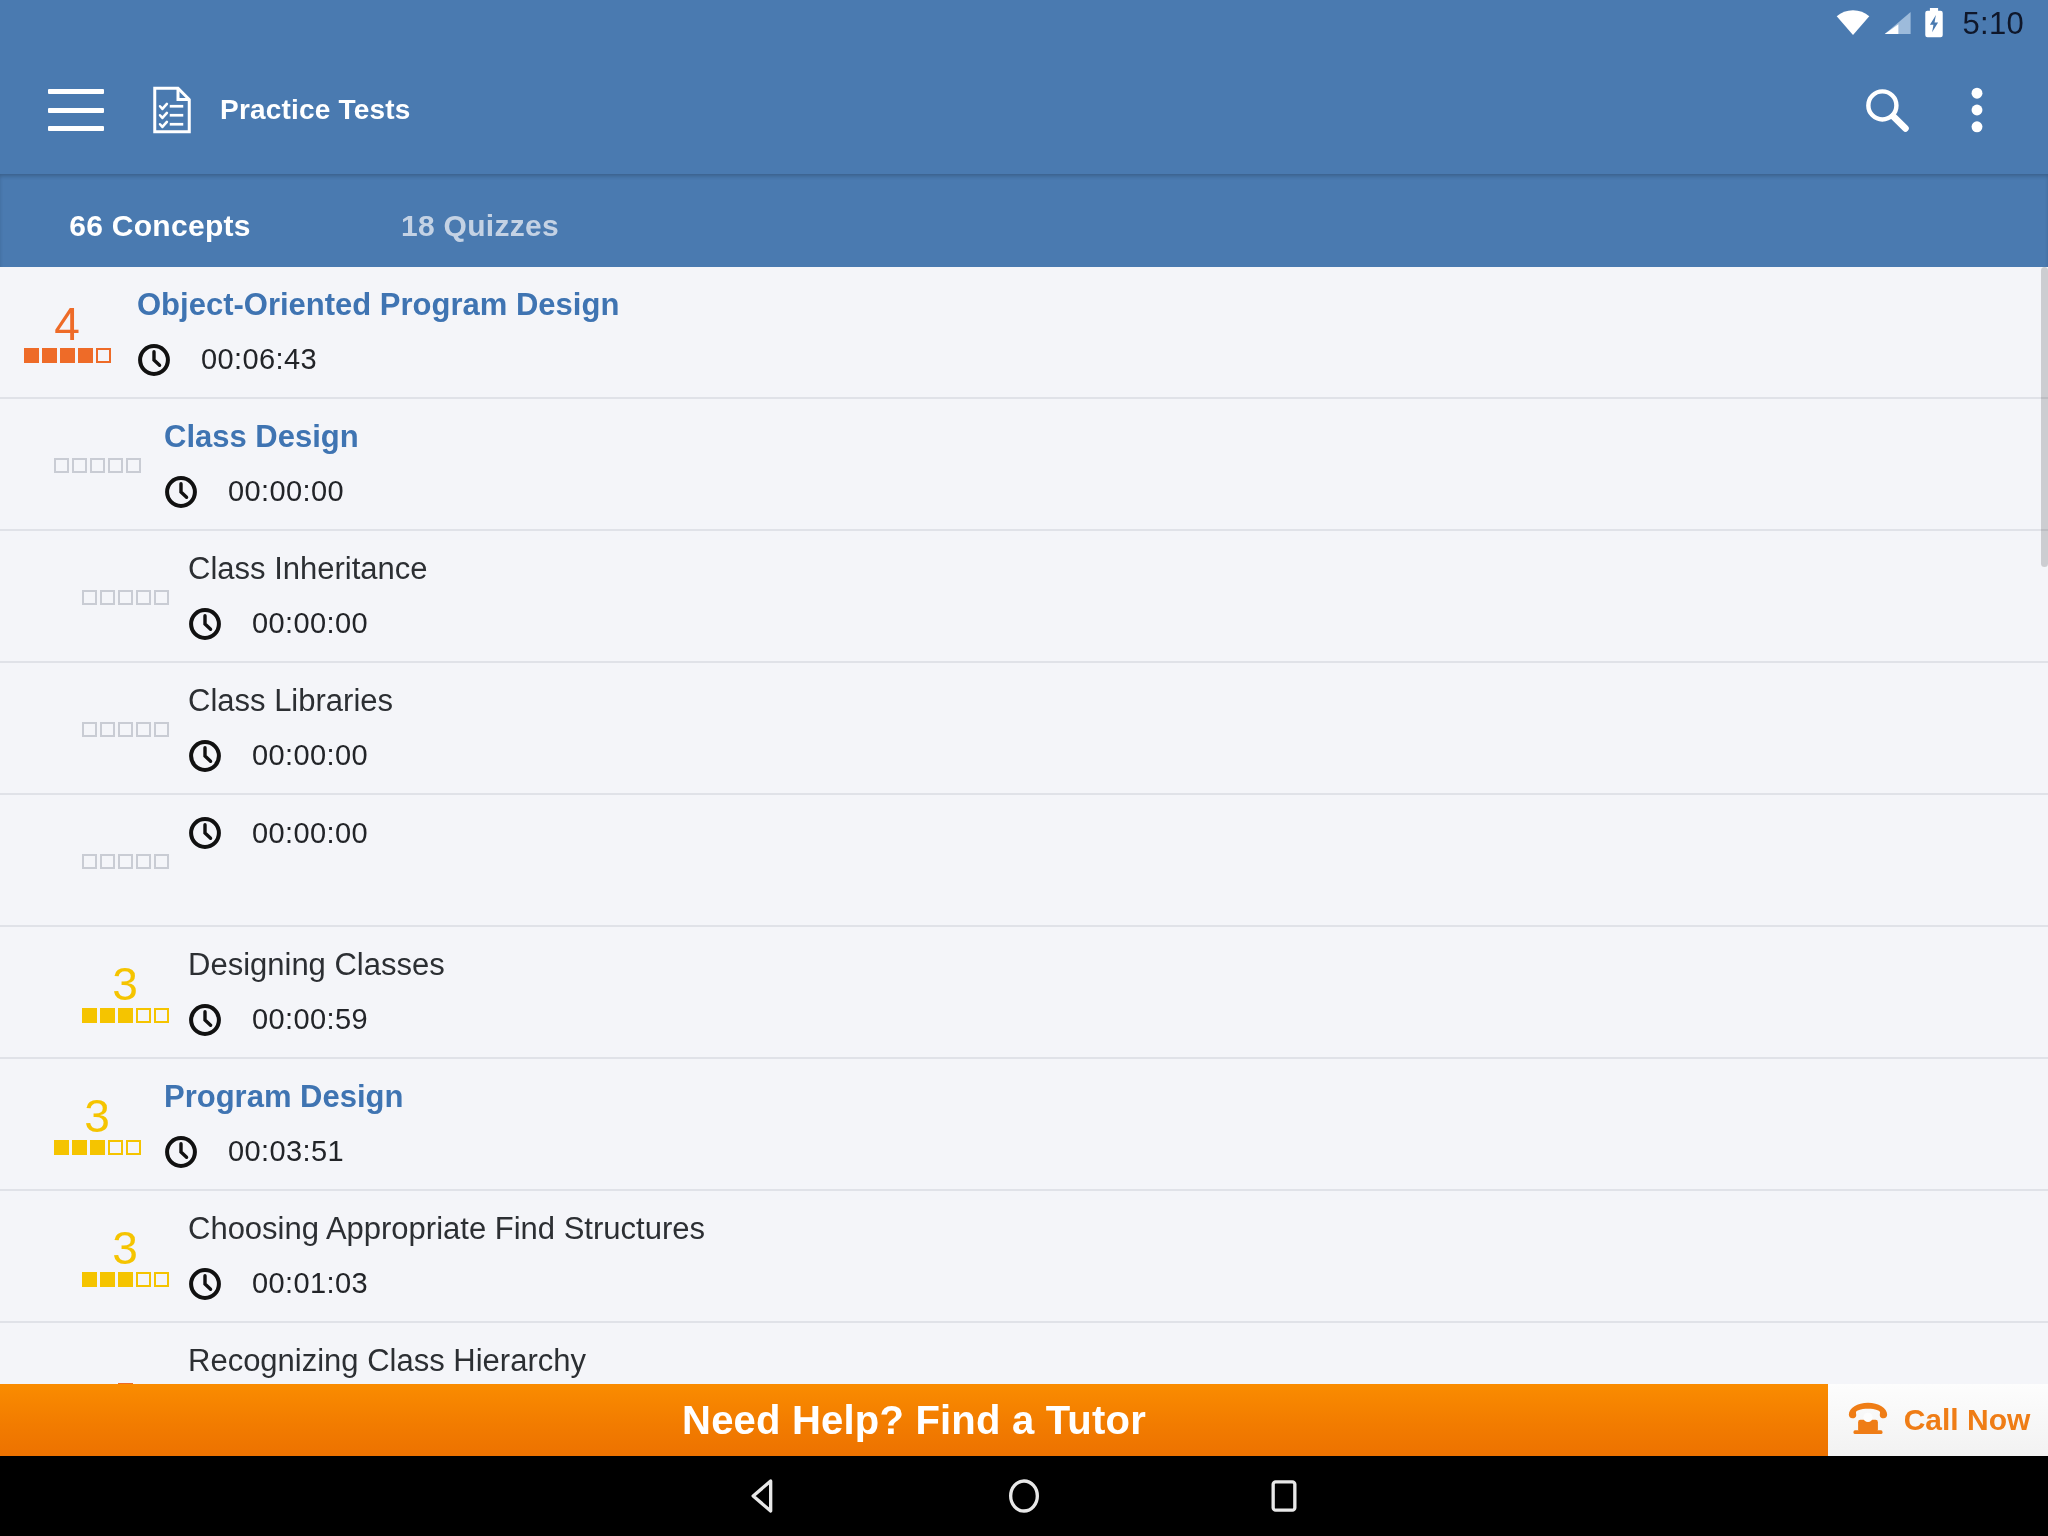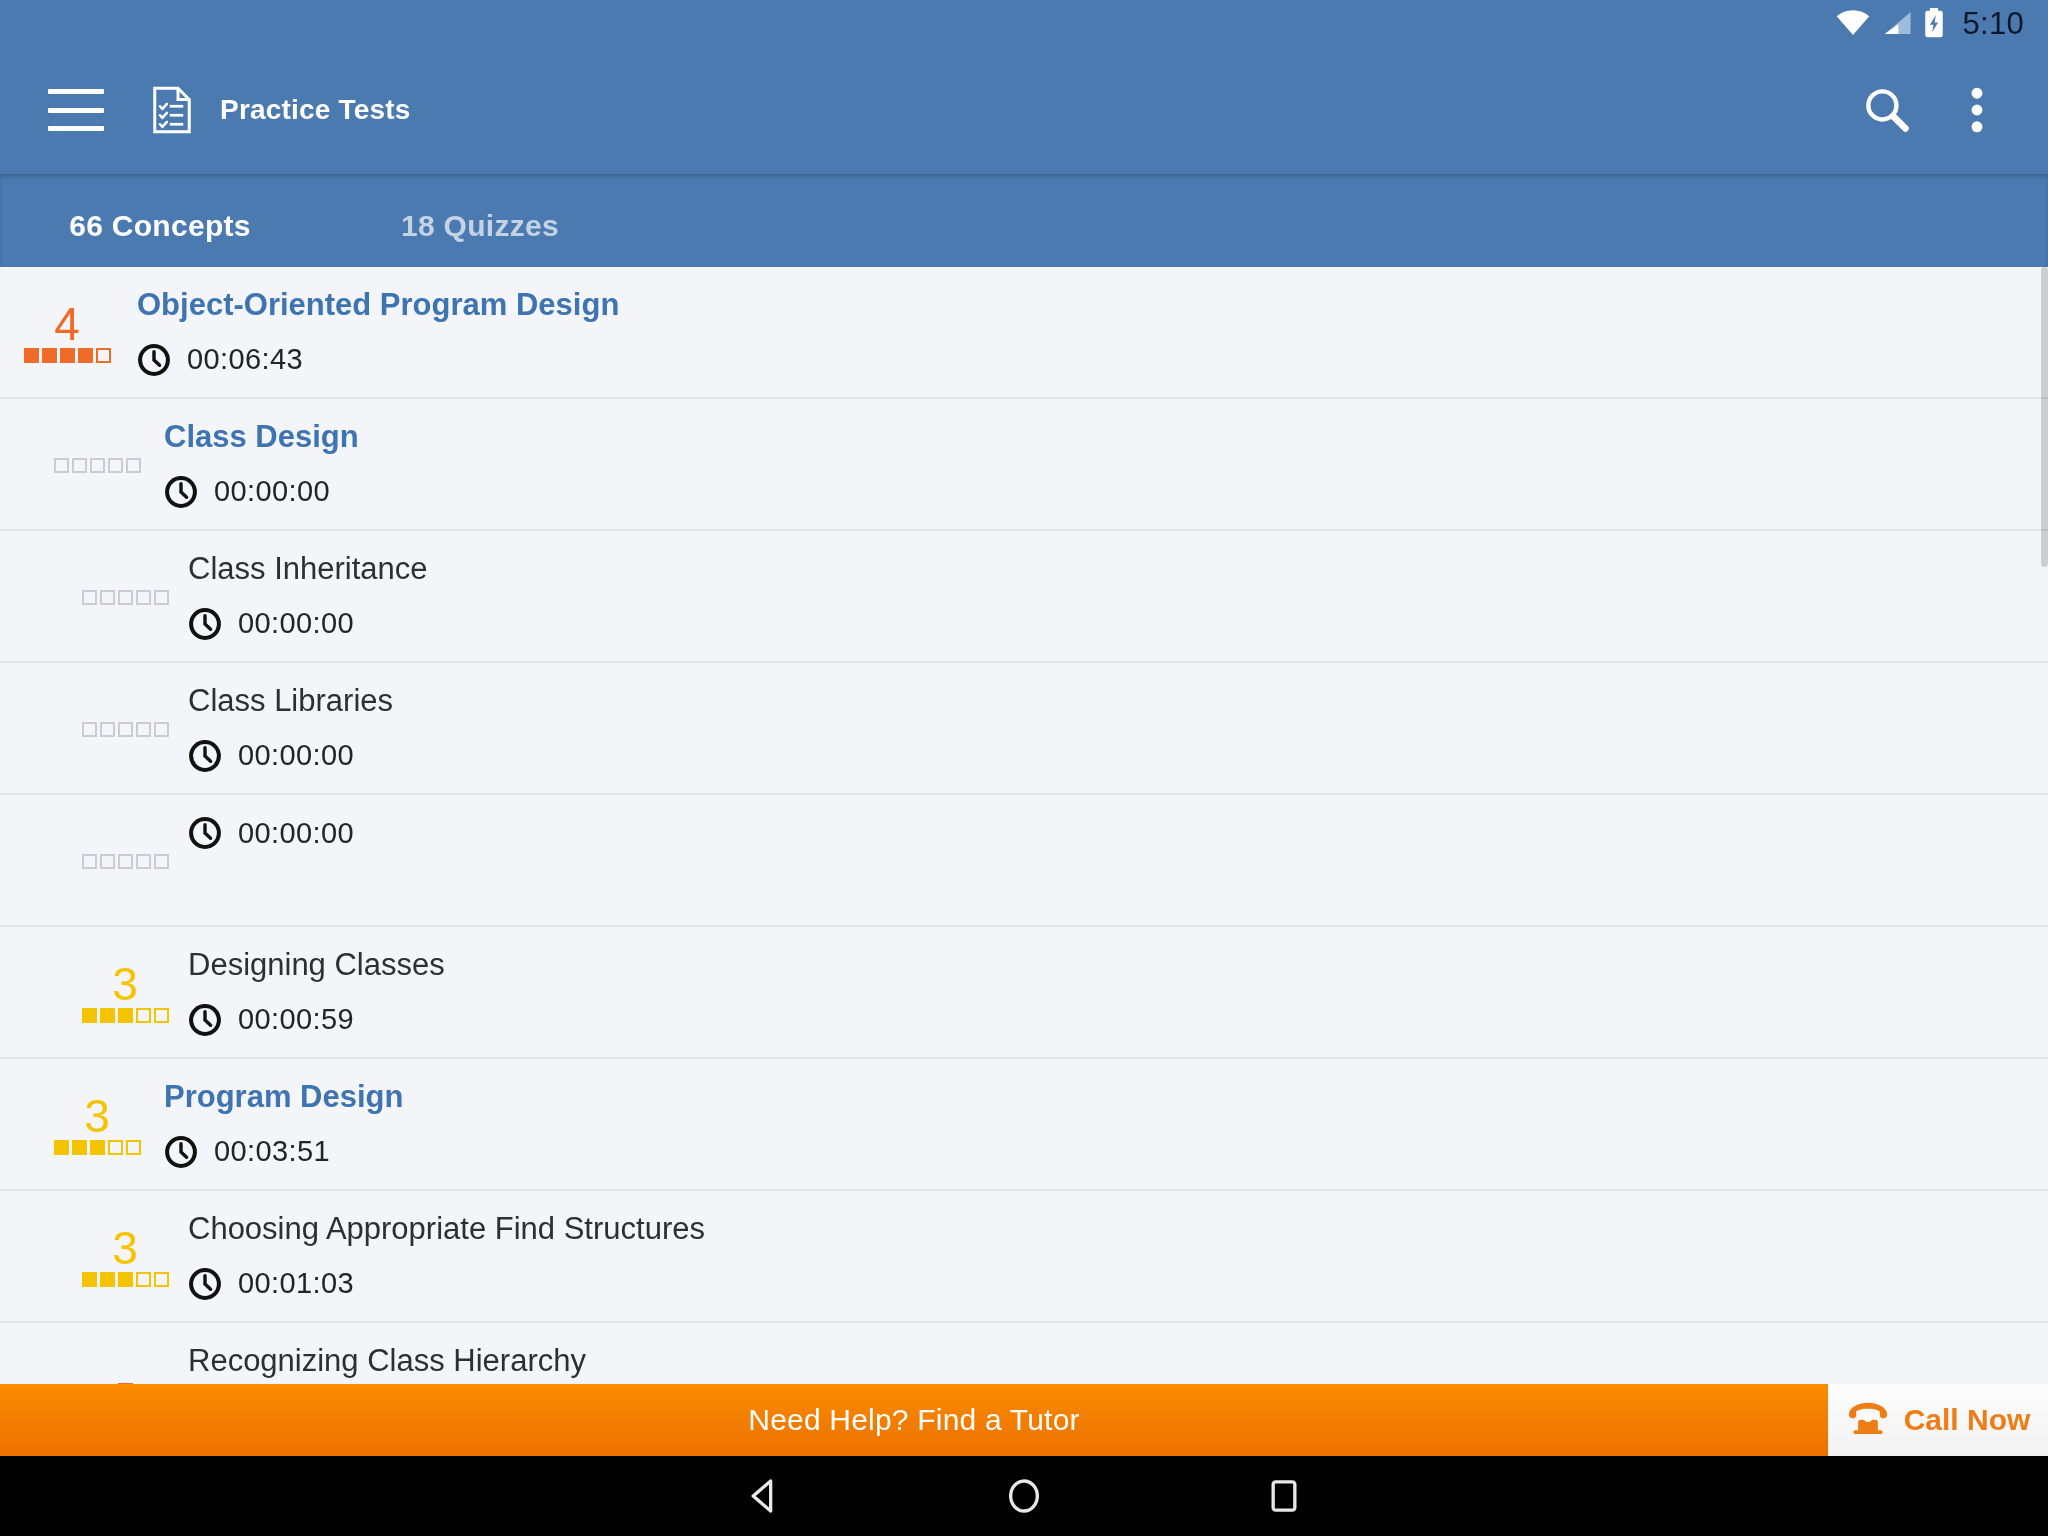--- a/index.html
+++ b/index.html
@@ -74,41 +74,41 @@
     font-family:"Liberation Sans", sans-serif;
   }
   .rating-num.blank{ visibility:hidden; height:0; margin:0; }
   .boxes{ display:flex; gap:3px; }
   .boxes i{ display:block; width:15px; height:15px; border:2px solid; }
 
   .content{ position:absolute; top:0; height:132px; }
   .title{ font-size:31px; line-height:1.05; padding-top:22px; white-space:nowrap; }
   .title.lvl1, .title.lvl2{ color:#3f74b2; font-weight:bold; }
   .title.lvl3{ color:#2c2f33; font-weight:400; }
-  .timerow{ display:flex; align-items:center; gap:16px; padding-top:21px; }
+  .timerow{ display:flex; align-items:center; gap:30px; padding-top:21px; }
   .time{ font-size:29px; color:#222428; letter-spacing:.4px; }
 
   
   .r-l1 .rating{ left:-58px; }
   .r-l2 .rating{ left:-28px; }
   .r-l3 .rating{ left:0px; }
   .c-l1{ left:137px; }
   .c-l2{ left:164px; }
   .c-l3{ left:188px; }
 
   
   .banner{
     position:absolute; left:0; right:0; bottom:80px; height:72px;
     display:flex; z-index:5;
   }
   .banner-main{
     flex:1; background:linear-gradient(180deg,#fa8c00 0%,#f27c00 55%,#ed7200 100%);
     display:flex; align-items:center; justify-content:center;
   }
-  .banner-text{ color:#fff; font-size:30px; font-weight:normal; letter-spacing:.2px; }
+  .banner-text{ color:#fff; font-size:40px; font-weight:bold; letter-spacing:.2px; }
   .banner-cta{
     width:220px; background:linear-gradient(180deg,#fdfdfd 0%,#f2f2f2 100%);
     display:flex; align-items:center; justify-content:center; gap:14px;
     cursor:pointer;
   }
   .cta-text{ color:#ef7d16; font-size:30px; font-weight:bold; }
 
   
   .navbar{
     position:absolute; left:0; right:0; bottom:0; height:80px; background:#000;

